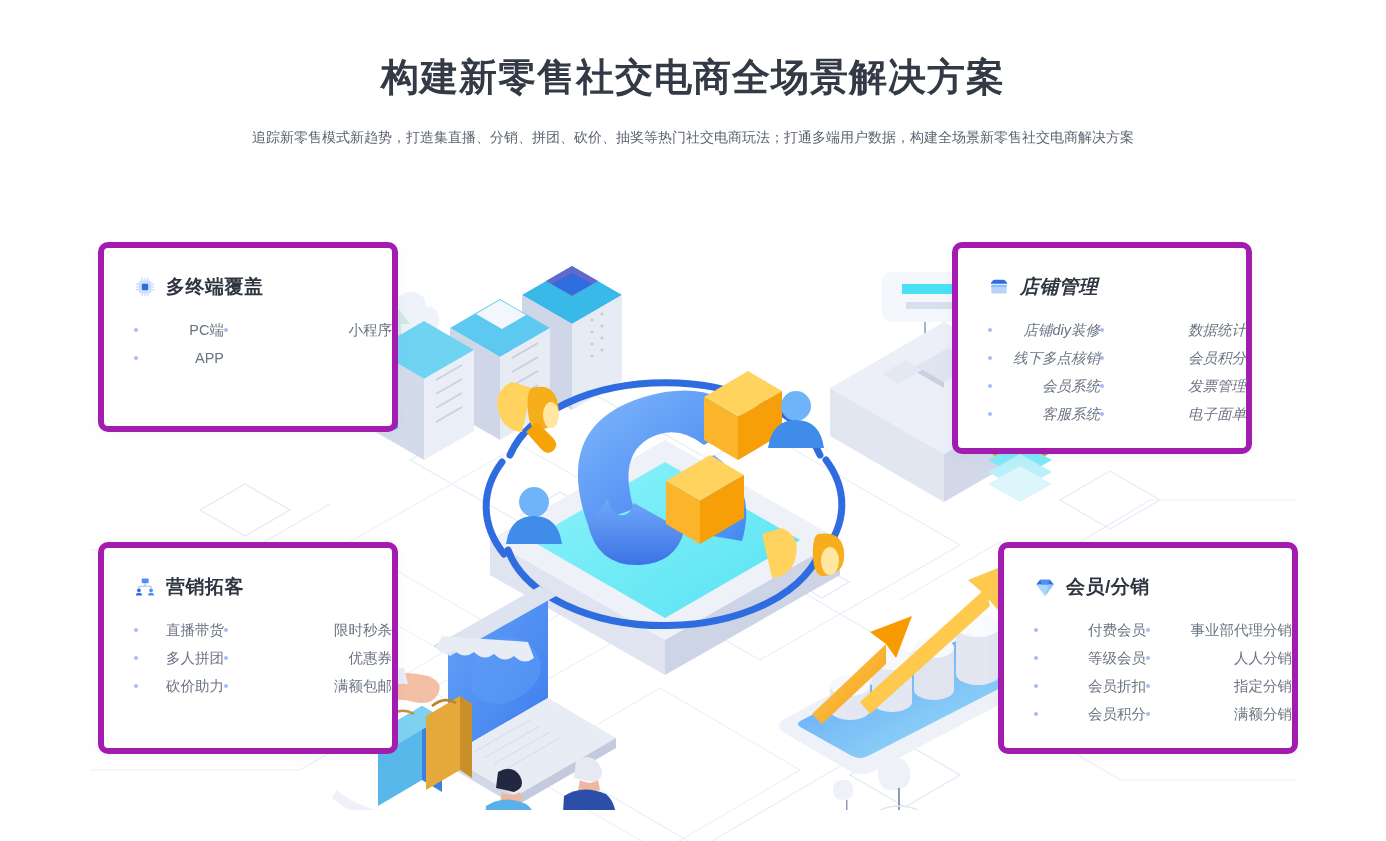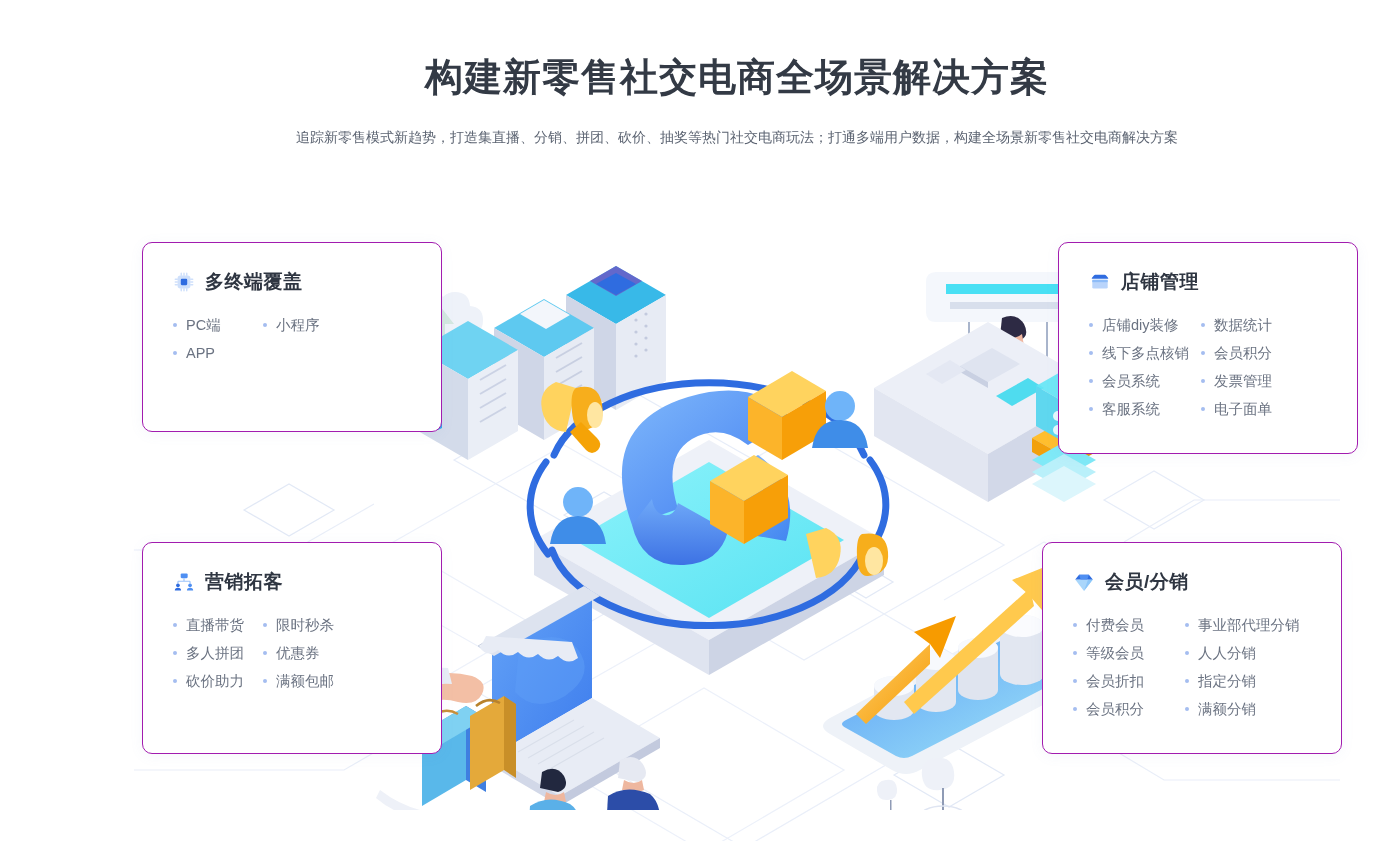--- a/index.html
+++ b/index.html
@@ -2,21 +2,21 @@
 <html><head>
 <meta charset="utf-8">
 <style>
   * { box-sizing: border-box; margin: 0; padding: 0; }
   html, body {
     width: 1386px; height: 841px;
     background: #ffffff;
     font-family: "Liberation Sans", "DejaVu Sans", sans-serif;
     overflow: hidden;
   }
-  #stage { position: relative; width: 1126px; height: 841px; background: #fff; margin-left: 44px; }
+  #stage { position: relative; width: 1126px; height: 841px; background: #fff; }
 
   
   .page-title {
     position: absolute; left: 0; top: 52px; width: 1386px;
     text-align: center;
     font-size: 38px; font-weight: bold; color: #333a45;
     letter-spacing: 1px;
     line-height: 50px;
   }
   .page-subtitle {
@@ -25,27 +25,27 @@
     font-size: 14px; color: #5c6472; line-height: 27px;
   }
 
   
   .iso-bg { position: absolute; left: 0; top: 170px; width: 1386px; height: 671px; pointer-events: none; }
 
   
   .card {
     position: absolute;
     background: #ffffff;
-    border: 1px solid #a21caf;
+    border: 6px solid #a21caf;
     border-radius: 10px;
     box-shadow: 0 2px 14px rgba(110,140,200,0.07);
     z-index: 5;
   }
   .card-tl { left: 98px;  top: 242px; width: 300px; height: 190px; }
-  .card-tr { left: 1014px; top: 242px; width: 300px; height: 212px; }
+  .card-tr { left: 952px; top: 242px; width: 300px; height: 212px; font-style: italic; }
   .card-bl { left: 98px;  top: 542px; width: 300px; height: 212px; }
   .card-br { left: 998px; top: 542px; width: 300px; height: 212px; }
 
   .card-head {
     display: flex; align-items: center; gap: 10px;
     padding: 26px 0 0 30px;
   }
   .card-title {
     font-size: 19px; font-weight: bold; color: #2f3642; letter-spacing: .5px;
   }
@@ -57,20 +57,21 @@
     column-gap: 0px;
     row-gap: 0px;
     padding: 16px 0 0 30px;
   }
   .card-tr .feat-grid, .card-br .feat-grid { grid-template-columns: 112px auto; }
   .feat {
     display: flex; align-items: center;
     font-size: 14.5px; color: #6b7382;
     line-height: 28px; height: 28px;
     white-space: nowrap;
+    justify-content: space-between;
   }
   .feat .dot {
     width: 4px; height: 4px; border-radius: 50%;
     background: #a5bdf0; margin-right: 9px; flex: 0 0 4px;
   }
 
   
   .illus { position: absolute; pointer-events: none; }
   .illus-main { left: 330px; top: 250px; width: 740px; height: 560px; z-index: 2; }
 </style>

